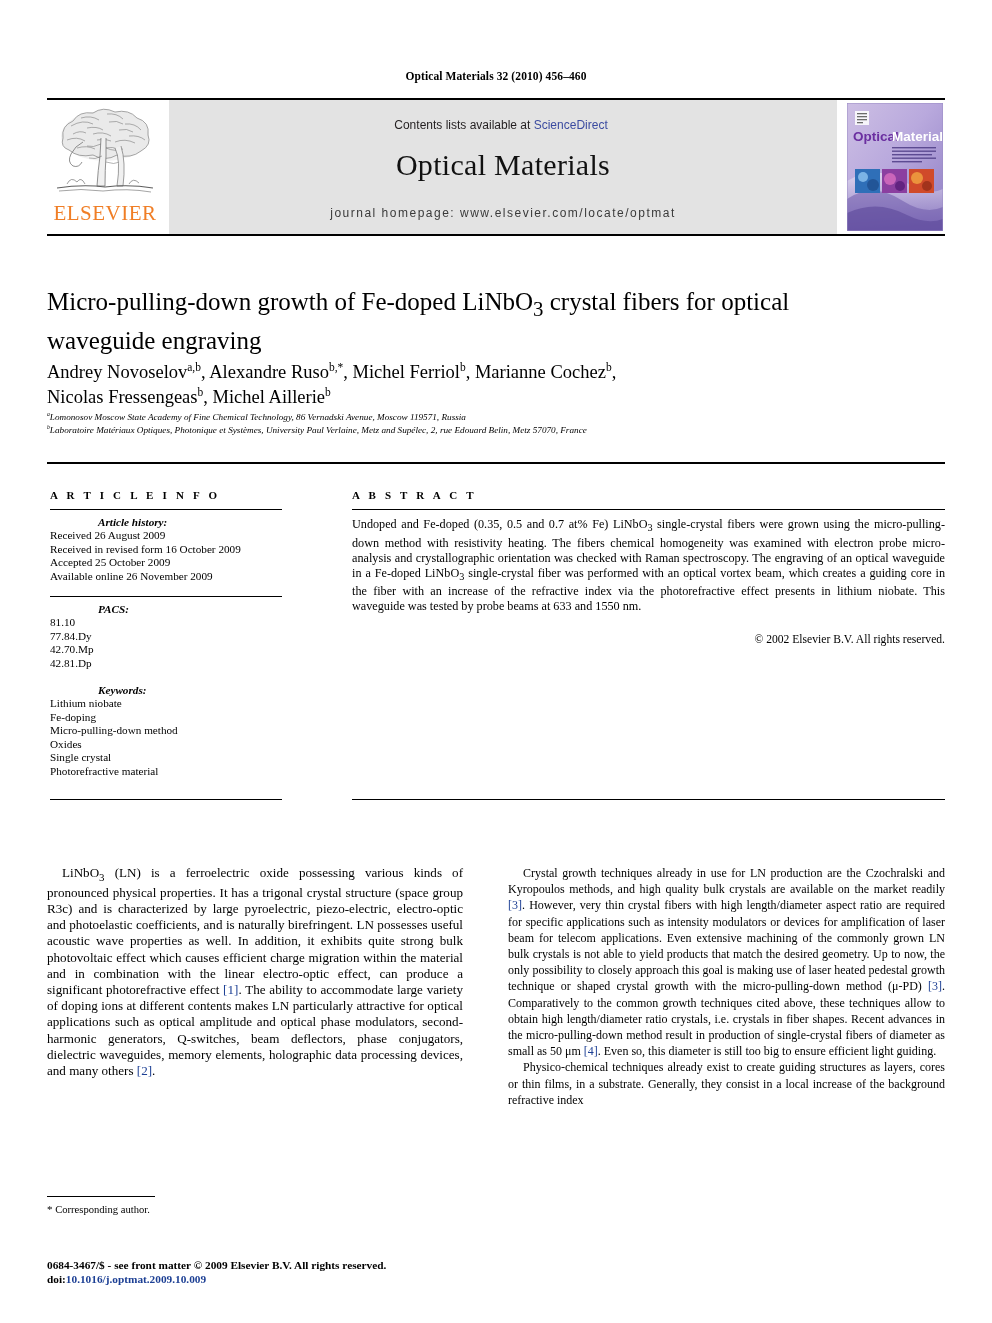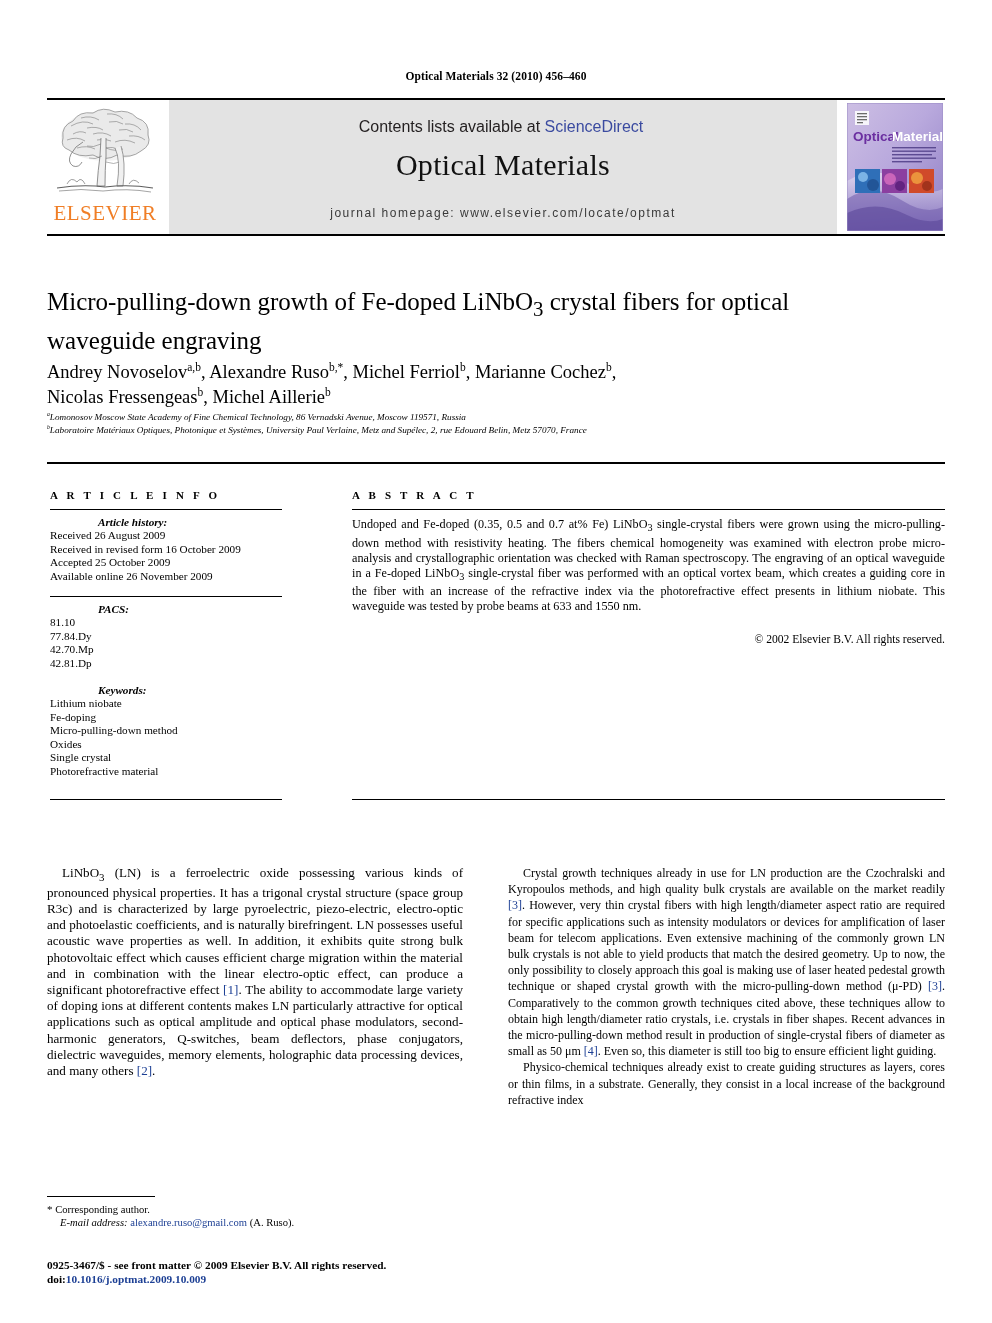--- a/index.html
+++ b/index.html
@@ -74,21 +74,21 @@
     background: #e3e3e3;
     position: relative;
     margin-left: 6px;
     margin-right: 8px;
   }
   .contents-line {
     position: absolute;
     top: 18px; left: 0; right: 4px;
     text-align: center;
     font-family: "Liberation Sans", sans-serif;
-    font-size: 16px;
+    font-size: 12px;
     color: #231f20;
   }
   .sd-link { color: #3b4ba0; }
   .journal-title {
     position: absolute;
     top: 48px; left: 0; right: 0;
     text-align: center;
     font-family: "Liberation Serif", serif;
     font-size: 30px;
     color: #111;
@@ -446,21 +446,20 @@
   </div>
 
   <div class="col-right">
     <p class="para">Crystal growth techniques already in use for LN production are the Czochralski and Kyropoulos methods, and high quality bulk crystals are available on the market readily <span class="ref">[3]</span>. However, very thin crystal fibers with high length/diameter aspect ratio are required for specific applications such as intensity modulators or devices for amplification of laser beam for telecom applications. Even extensive machining of the commonly grown LN bulk crystals is not able to yield products that match the desired geometry. Up to now, the only possibility to closely approach this goal is making use of laser heated pedestal growth technique or shaped crystal growth with the micro-pulling-down method (μ-PD) <span class="ref">[3]</span>. Comparatively to the common growth techniques cited above, these techniques allow to obtain high length/diameter ratio crystals, i.e. crystals in fiber shapes. Recent advances in the micro-pulling-down method result in production of single-crystal fibers of diameter as small as 50 μm <span class="ref">[4]</span>. Even so, this diameter is still too big to ensure efficient light guiding.</p>
     <p class="para">Physico-chemical techniques already exist to create guiding structures as layers, cores or thin films, in a substrate. Generally, they consist in a local increase of the background refractive index</p>
   </div>
 
   <div class="footnote-rule"></div>
   <div class="footnote">
     <div><span class="star">*</span> <span>Corresponding author.</span></div>
-    <div class="indent"><span class="italic">E-mail address:</span> <span class="email-link">alexandre.ruso@gmail.com</span> <span>(A. Ruso).</span></div>
   </div>
 
   <div class="issn-block">
-    <div>0925-3467/$ - see front matter © 2009 Elsevier B.V. All rights reserved.</div>
+    <div>0684-3467/$ - see front matter © 2009 Elsevier B.V. All rights reserved.</div>
     <div><span>doi:</span><span class="doi-link">10.1016/j.optmat.2009.10.009</span></div>
   </div>
 
 </div>
 
 </body></html>

